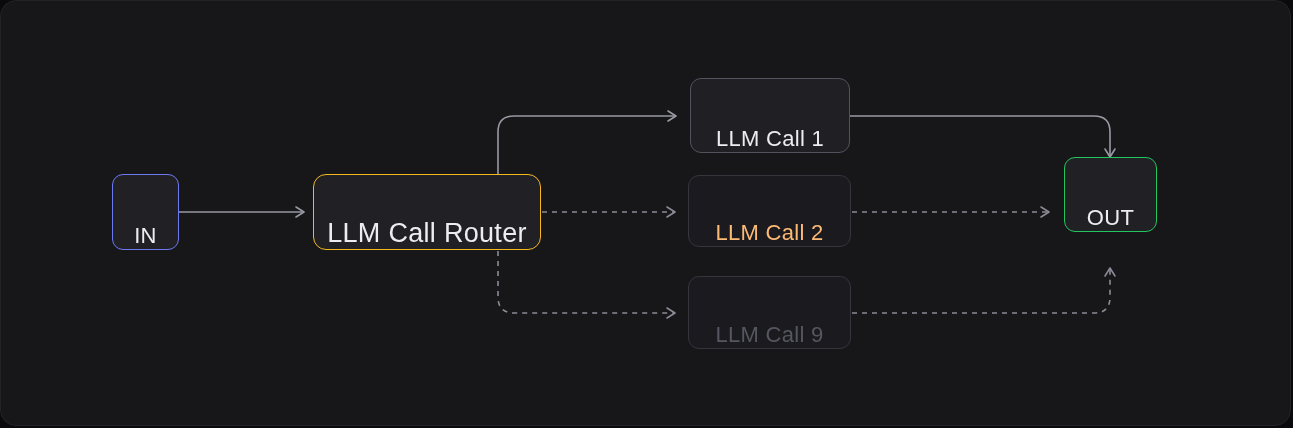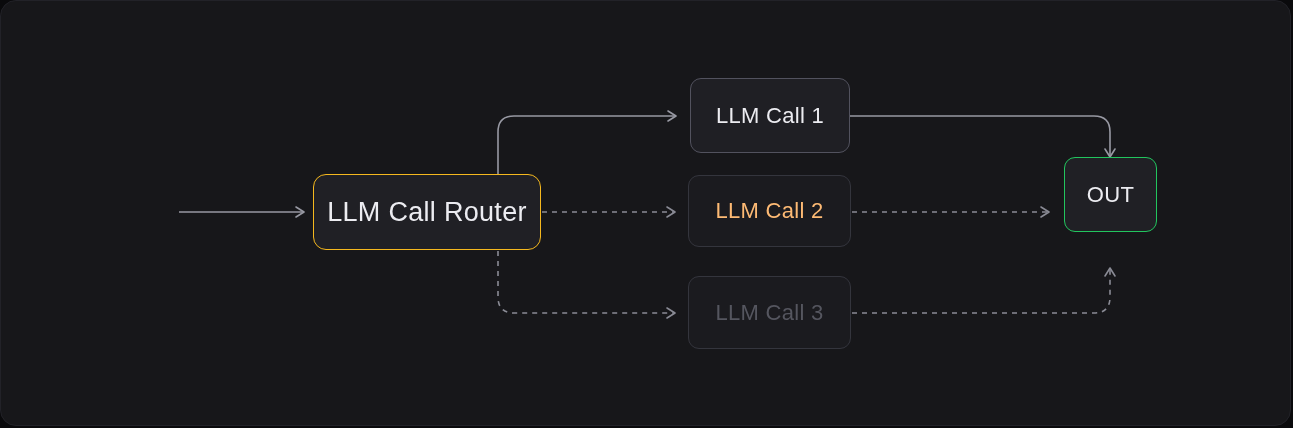--- a/index.html
+++ b/index.html
@@ -25,21 +25,21 @@
     position: absolute;
     left: 0; top: 0;
     width: 1293px;
     height: 428px;
     pointer-events: none;
   }
   .node {
     position: absolute;
     box-sizing: border-box;
     display: flex;
-    align-items: center;
+    align-items: flex-end;
     justify-content: center;
     background: #202025;
     border: 1.5px solid #52525e;
     border-radius: 11px;
     color: #ececf1;
     font-size: 22px;
     font-weight: 500;
     letter-spacing: 0.3px;
     white-space: nowrap;
   }
@@ -98,34 +98,37 @@
 
     <path d="M497 250 L497 296 Q497 312 513 312 L674 312" fill="none" stroke="#8a8b95" stroke-width="1.6" stroke-dasharray="5 5" marker-end="url(#arrow-dashed)"></path>
 
     <path d="M849 115 L1093 115 Q1109 115 1109 131 L1109 156" fill="none" stroke="#9899a3" stroke-width="1.6" marker-end="url(#arrow-solid)"></path>
 
     <path d="M851 211 L1048 211" fill="none" stroke="#8a8b95" stroke-width="1.6" stroke-dasharray="5 5" marker-end="url(#arrow-dashed)"></path>
 
     <path d="M851 312 L1093 312 Q1109 312 1109 296 L1109 267" fill="none" stroke="#8a8b95" stroke-width="1.6" stroke-dasharray="5 5" marker-end="url(#arrow-dashed)"></path>
   </svg>
 
+  <div class="node node-in">
+    <span>IN</span>
+  </div>
 
   <div class="node node-router">
     <span>LLM Call Router</span>
   </div>
 
   <div class="node node-call1">
     <span>LLM Call 1</span>
   </div>
 
   <div class="node node-call2">
     <span>LLM Call 2</span>
   </div>
 
   <div class="node node-call3">
-    <span>LLM Call 3</span>
+    <span>LLM Call 9</span>
   </div>
 
   <div class="node node-out">
     <span>OUT</span>
   </div>
 
 </div>
 
 </body></html>

